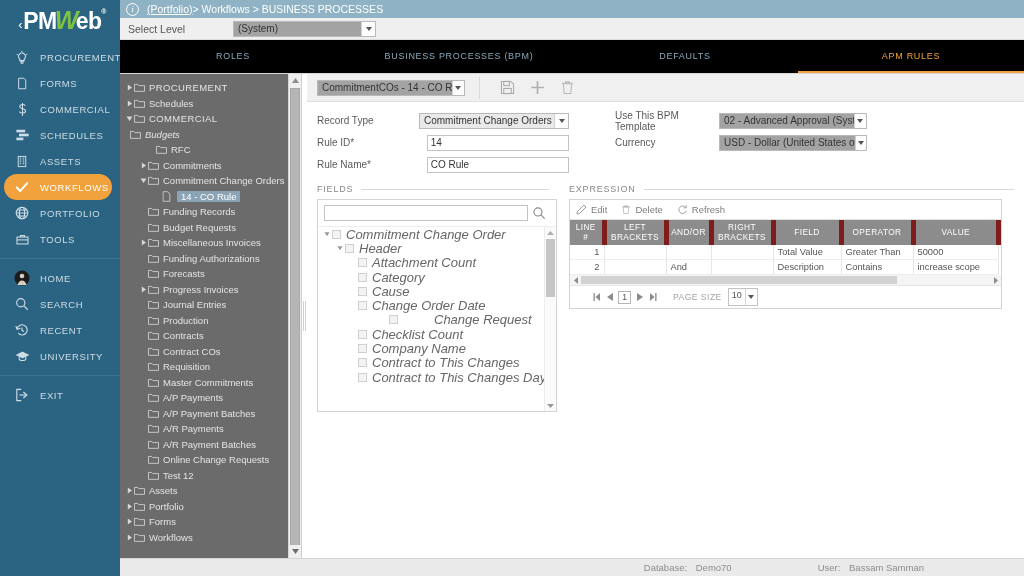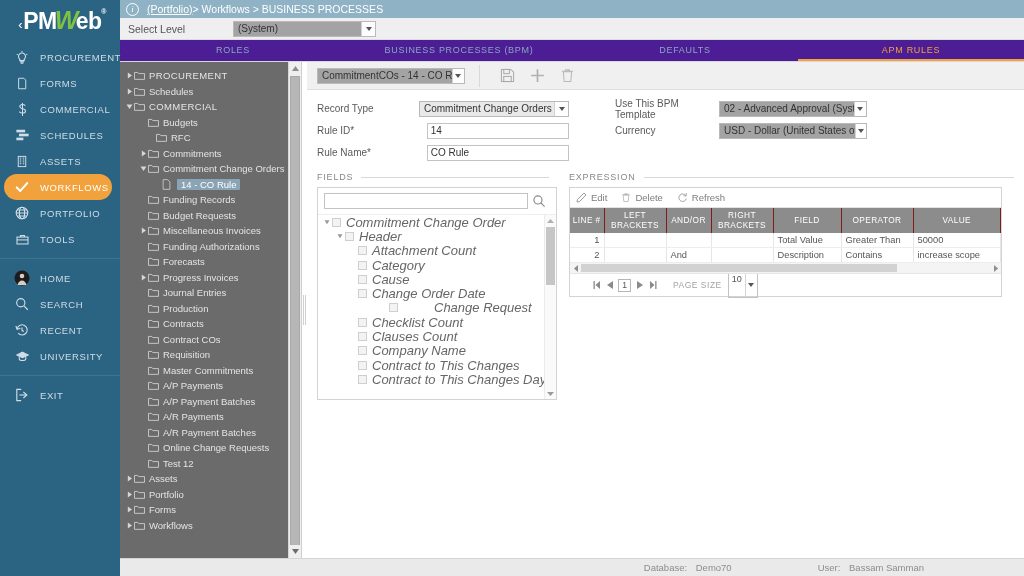--- a/index.html
+++ b/index.html
@@ -94,21 +94,21 @@
   }
   .select-box .arw {
     width: 14px; border-left: 1px solid #d2d2d2;
     background: #fdfdfd;
     display: flex; align-items: center; justify-content: center;
   }
   .caret { width: 0; height: 0; border-left: 3px solid transparent; border-right: 3px solid transparent; border-top: 4px solid #555; }
 
   
   .tabs {
-    height: 22px; background: #4c1d95;
+    height: 34px; background: #000000;
     display: flex; align-items: stretch;
     border-bottom: 1px solid #d8d8d8;
   }
   .tab {
     flex: 1 1 0; display: flex; align-items: center; justify-content: center;
     font-size: 9px; letter-spacing: 0.7px;
     color: #8aa8bb;
     border-bottom: 2px solid transparent;
     cursor: pointer;
   }
@@ -215,36 +215,36 @@
 
   
   .expbox { border: 1px solid #d3d3d3; background: #fff; margin-right: 12px; }
   .exp-toolbar { display: flex; align-items: center; height: 20px; border-bottom: 1px solid #e2e2e2; padding-left: 6px; }
   .exp-btn { display: flex; align-items: center; color: #7d7d7d; font-size: 9.5px; margin-right: 14px; cursor: pointer; }
   .exp-btn .bi { margin-right: 4px; display: flex; align-items: center; }
   table.grid { width: 100%; border-collapse: collapse; table-layout: fixed; }
   table.grid th {
     background: #8c8c8c; color: #fff; font-size: 8.3px; font-weight: normal;
     letter-spacing: 0.4px; padding: 3px 2px; text-align: center;
-    border-right: 1px solid #7f1d1d; line-height: 1.15;
+    border-right: 5px solid #7f1d1d; line-height: 1.15;
   }
   table.grid td {
     font-size: 9.3px; color: #555; padding: 2px 4px;
     border-right: 1px solid #e6e6e6; border-bottom: 1px solid #ededed;
     white-space: nowrap; overflow: hidden;
   }
   table.grid td.num { text-align: right; }
   .hscroll { height: 11px; background: #f4f4f4; display: flex; align-items: center; border-bottom: 1px solid #e6e6e6; position: relative; }
   .hscroll .harrow { width: 11px; display: flex; align-items: center; justify-content: center; }
   .hscroll .hthumb { position: absolute; left: 11px; width: 316px; top: 1px; bottom: 1px; background: #d2d2d2; }
   .pager { height: 22px; display: flex; align-items: center; padding-left: 20px; }
   .pbtn { width: 13px; display: flex; align-items: center; justify-content: center; color: #8a8a8a; font-size: 9px; cursor: pointer; }
   .pnum { width: 13px; height: 13px; border: 1px solid #b6b6b6; display: flex; align-items: center; justify-content: center; font-size: 8.5px; color: #555; margin: 0 2px; }
   .psize-lbl { color: #a3a3a3; font-size: 8.5px; letter-spacing: 0.5px; margin: 0 6px 0 14px; }
-  .psize { display: inline-flex; height: 26px; border: 1px solid #c3c3c3; }
+  .psize { display: inline-flex; height: 18px; border: 1px solid #c3c3c3; }
   .psize .pv { padding: 0 3px; font-size: 9px; line-height: 12px; color: #555; }
   .psize .pa { width: 12px; border-left: 1px solid #d5d5d5; display: flex; align-items: center; justify-content: center; }
 
   
   .statusbar {
     height: 18px; background: #eaeaea; border-top: 1px solid #d5d5d5;
     display: flex; align-items: center; justify-content: flex-end;
     color: #8d8d8d; font-size: 9.5px;
     padding-right: 100px;
   }
@@ -470,21 +470,21 @@
                   <path d="M0.5 1.5 L6.5 1.5 L3.5 6 Z" fill="#d6d6d6"></path>
                 </svg>
               </span>
               <span class="fldr">
                 <svg width="11" height="9" viewBox="0 0 14 11" fill="none" stroke="#dcdcdc" stroke-width="1">
                   <path d="M.6 10.4V1.6h4.2l1.3 1.5h7.3v7.3z"></path>
                 </svg>
               </span>
               <span class="nm">COMMERCIAL</span>
             </div>
-            <div class="tnode" style="padding-left: 18px;">
+            <div class="tnode" style=" font-style: italic;">
               <span class="exp"></span>
               <span class="fldr">
                 <svg width="11" height="9" viewBox="0 0 14 11" fill="none" stroke="#dcdcdc" stroke-width="1">
                   <path d="M.6 10.4V1.6h4.2l1.3 1.5h7.3v7.3z"></path>
                 </svg>
               </span>
               <span class="nm">Budgets</span>
             </div>
             <div class="tnode" style="padding-left: 26px;">
               <span class="exp"></span>
@@ -903,25 +903,20 @@
                       <span>Change Request</span>
                     </div>
                     <div class="fnode" style="padding-left: 30px;">
                       <span class="fexp"></span>
                       <span class="cbox"></span>
                       <span>Checklist Count</span>
                     </div>
                     <div class="fnode" style="padding-left: 30px;">
                       <span class="fexp"></span>
                       <span class="cbox"></span>
-                      <span>Clauses Count</span>
-                    </div>
-                    <div class="fnode" style="padding-left: 30px;">
-                      <span class="fexp"></span>
-                      <span class="cbox"></span>
                       <span>Company Name</span>
                     </div>
                     <div class="fnode" style="padding-left: 30px;">
                       <span class="fexp"></span>
                       <span class="cbox"></span>
                       <span>Contract to This Changes</span>
                     </div>
                     <div class="fnode" style="padding-left: 30px;">
                       <span class="fexp"></span>
                       <span class="cbox"></span>

